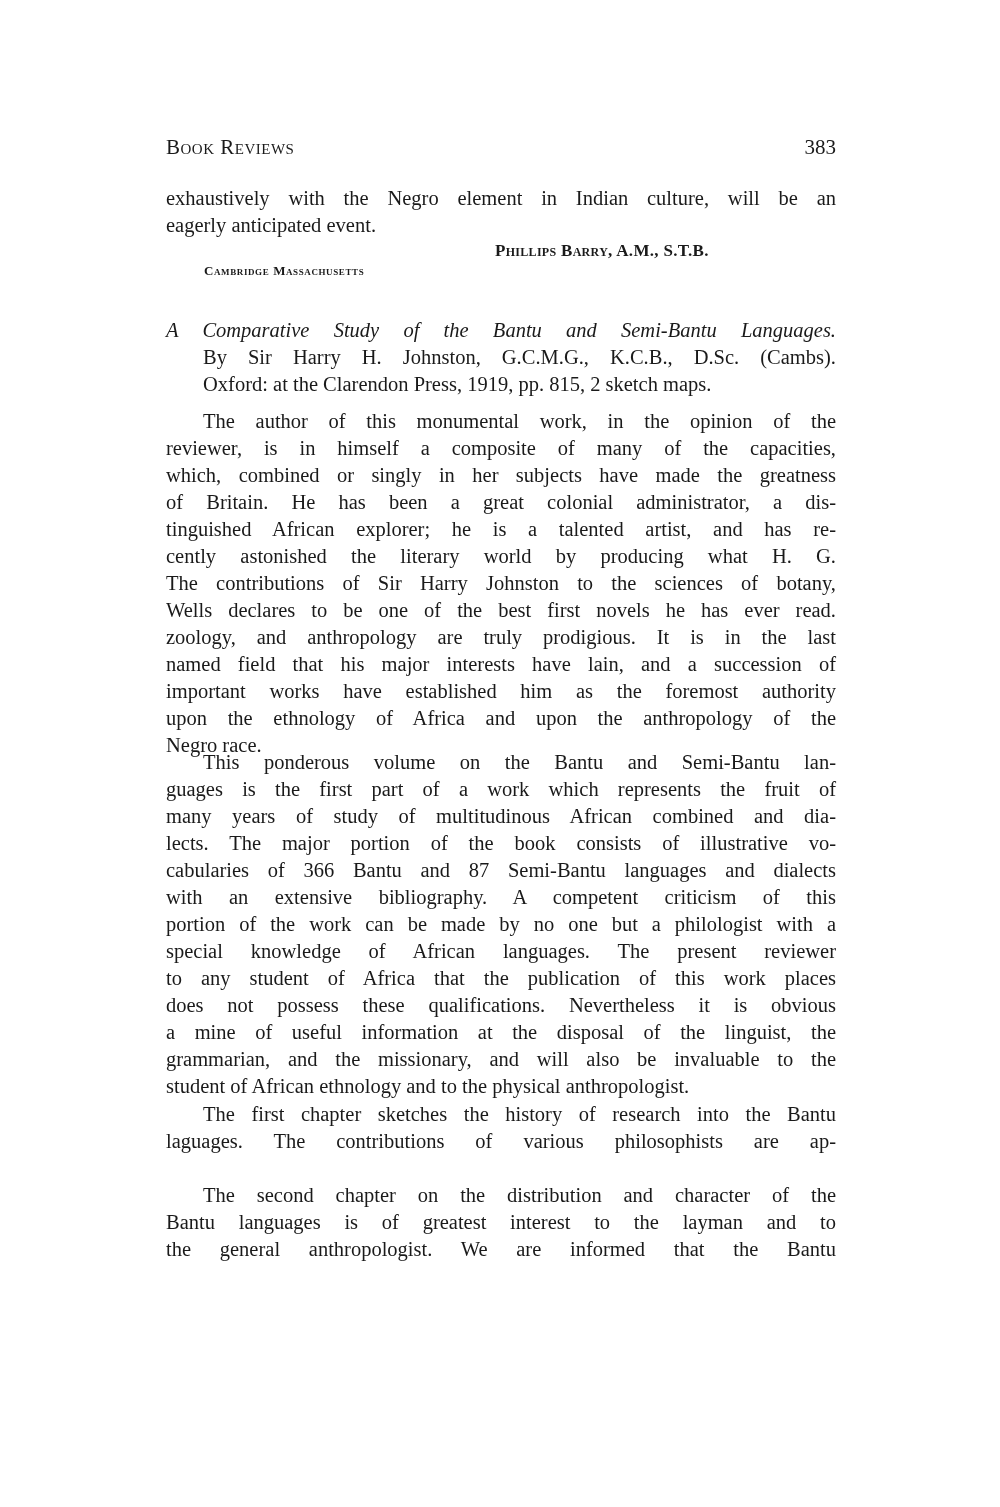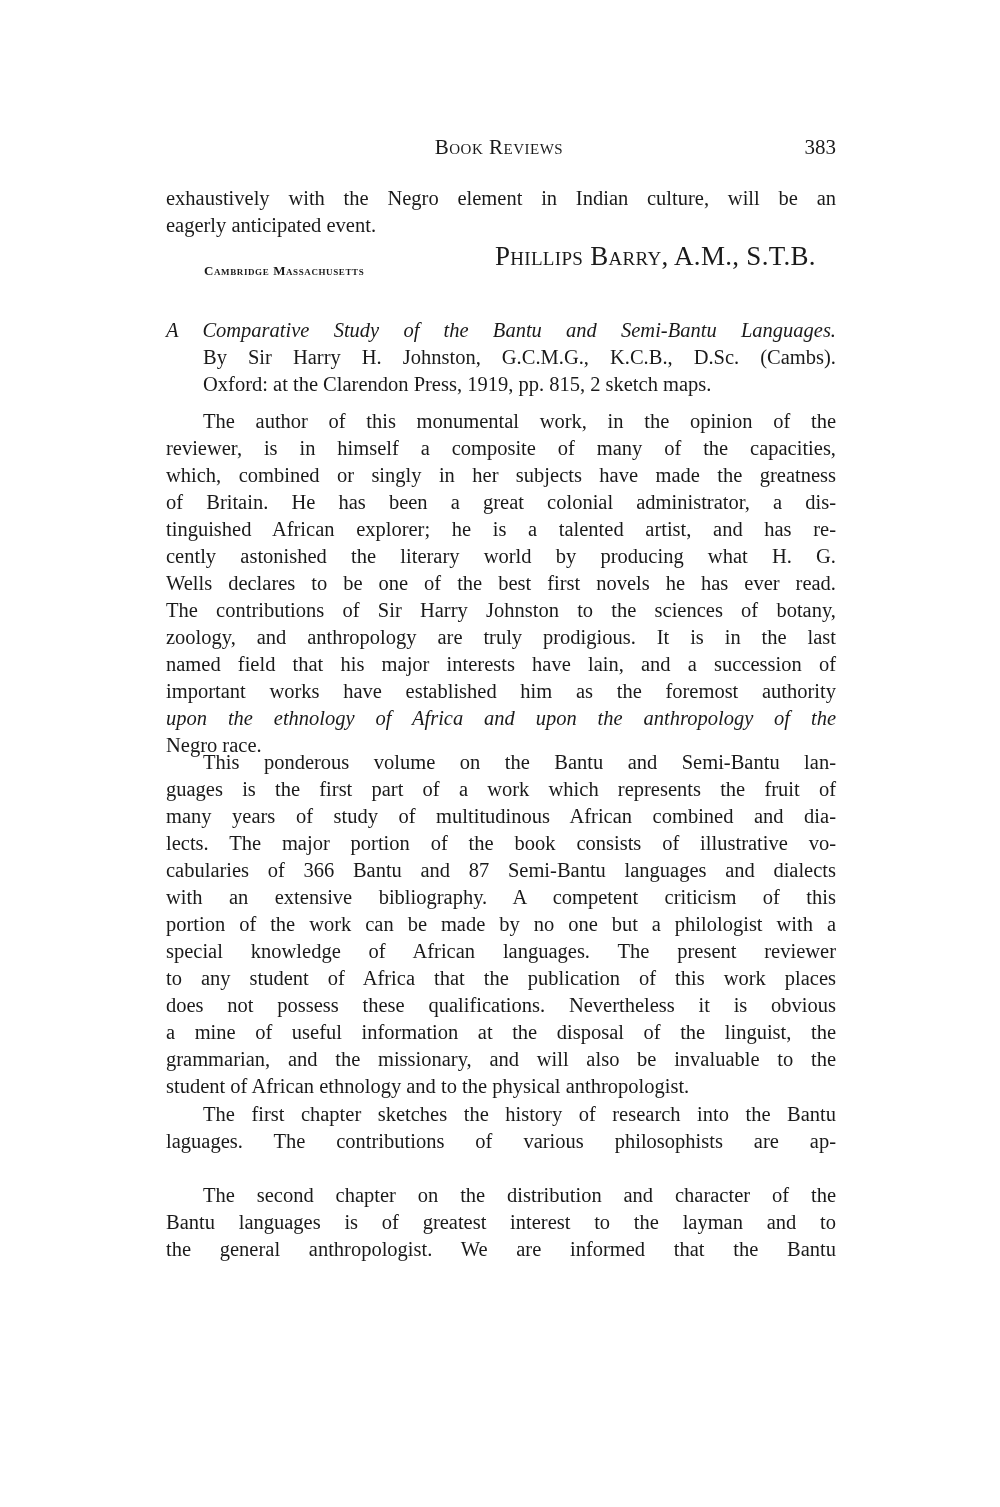--- a/index.html
+++ b/index.html
@@ -7,35 +7,35 @@
     width: 1000px; height: 1507px; position: relative; overflow: hidden;
     font-family: "DejaVu Serif", "Liberation Serif", serif;
     color: #1a1a1a;
   }
   .page { position: absolute; left: 0; top: 0; width: 1000px; height: 1507px; }
   .running-head {
     position: absolute; top: 135px; left: 166px; width: 670px; height: 30px;
     font-family: "Liberation Serif", serif; font-size: 21px;
   }
   .running-title {
-    position: absolute; left: 0; right: 4px; text-align: center;
+    position: absolute; left: 0; right: 4px; text-align: left;
     font-variant: small-caps; letter-spacing: 0.5px;
   }
   .page-number { position: absolute; right: 0; }
   .body-text {
     position: absolute; left: 166px; width: 670px;
     font-family: "Liberation Serif", serif; font-size: 20.5px; line-height: 27px;
   }
   .line { display: block; white-space: nowrap; text-align: justify; text-align-last: justify; height: 27px; }
   .line.last { text-align-last: left; }
   .indent { padding-left: 37px; }
   .hang { padding-left: 37px; }
   .sig-row { position: absolute; font-family: "Liberation Serif", serif; }
   .signature {
-    top: 241px; left: 495px; font-size: 27px; font-variant: small-caps; letter-spacing: 0.3px;
+    top: 241px; left: 495px; font-size: 17px; font-variant: small-caps; letter-spacing: 0.3px; font-weight: bold;
   }
   .location {
     top: 263px; left: 204px; font-size: 13px; font-variant: small-caps; font-weight: bold; letter-spacing: 0.6px;
   }
   .book-title { font-style: italic; margin-top: 8px; }
 </style>
 </head>
 <body>
 
 <div class="page">
@@ -59,26 +59,26 @@
     <span class="line hang last"><span>Oxford: at the Clarendon Press, 1919, pp. 815, 2 sketch maps.</span></span>
   </div>
 
   <div class="body-text" style="top:408px;">
     <span class="line indent" style="white-space: normal; text-align: justify; text-align-last: justify;">The author of this monumental work, in the opinion of the</span>
     <span class="line" style="white-space: normal; text-align: justify; text-align-last: justify;">reviewer, is in himself a composite of many of the capacities,</span>
     <span class="line" style="white-space: normal; text-align: justify; text-align-last: justify;">which, combined or singly in her subjects have made the greatness</span>
     <span class="line" style="white-space: normal; text-align: justify; text-align-last: justify;">of Britain.  He has been a great colonial administrator, a dis-</span>
     <span class="line" style="white-space: normal; text-align: justify; text-align-last: justify;">tinguished African explorer; he is a talented artist, and has re-</span>
     <span class="line" style="white-space: normal; text-align: justify; text-align-last: justify;">cently astonished the literary world by producing what H. G.</span>
+    <span class="line" style="white-space: normal; text-align: justify; text-align-last: justify;">The contributions of Sir Harry Johnston to the sciences of botany,</span>
     <span class="line" style="white-space: normal; text-align: justify; text-align-last: justify;">Wells declares to be one of the best first novels he has ever read.</span>
-    <span class="line" style="white-space: normal; text-align: justify; text-align-last: justify;">The contributions of Sir Harry Johnston to the sciences of botany,</span>
     <span class="line" style="white-space: normal; text-align: justify; text-align-last: justify;">zoology, and anthropology are truly prodigious.  It is in the last</span>
     <span class="line" style="white-space: normal; text-align: justify; text-align-last: justify;">named field that his major interests have lain, and a succession of</span>
     <span class="line" style="white-space: normal; text-align: justify; text-align-last: justify;">important works have established him as the foremost authority</span>
-    <span class="line" style="white-space: normal; text-align: justify; text-align-last: justify; font-style: italic;">upon the ethnology of Africa and upon the anthropology of the</span>
+    <span class="line" style="white-space: normal; text-align: justify; text-align-last: justify;">upon the ethnology of Africa and upon the anthropology of the</span>
     <span class="line last">Negro race.</span>
   </div>
 
   <div class="body-text" style="top:749px;">
     <span class="line indent" style="white-space: normal; text-align: justify; text-align-last: justify;">This ponderous volume on the Bantu and Semi-Bantu lan-</span>
     <span class="line" style="white-space: normal; text-align: justify; text-align-last: justify;">guages is the first part of a work which represents the fruit of</span>
     <span class="line" style="white-space: normal; text-align: justify; text-align-last: justify;">many years of study of multitudinous African combined and dia-</span>
     <span class="line" style="white-space: normal; text-align: justify; text-align-last: justify;">lects.  The major portion of the book consists of illustrative vo-</span>
     <span class="line" style="white-space: normal; text-align: justify; text-align-last: justify;">cabularies of 366 Bantu and 87 Semi-Bantu languages and dialects</span>
     <span class="line" style="white-space: normal; text-align: justify; text-align-last: justify;">with an extensive bibliography.  A competent criticism of this</span>

